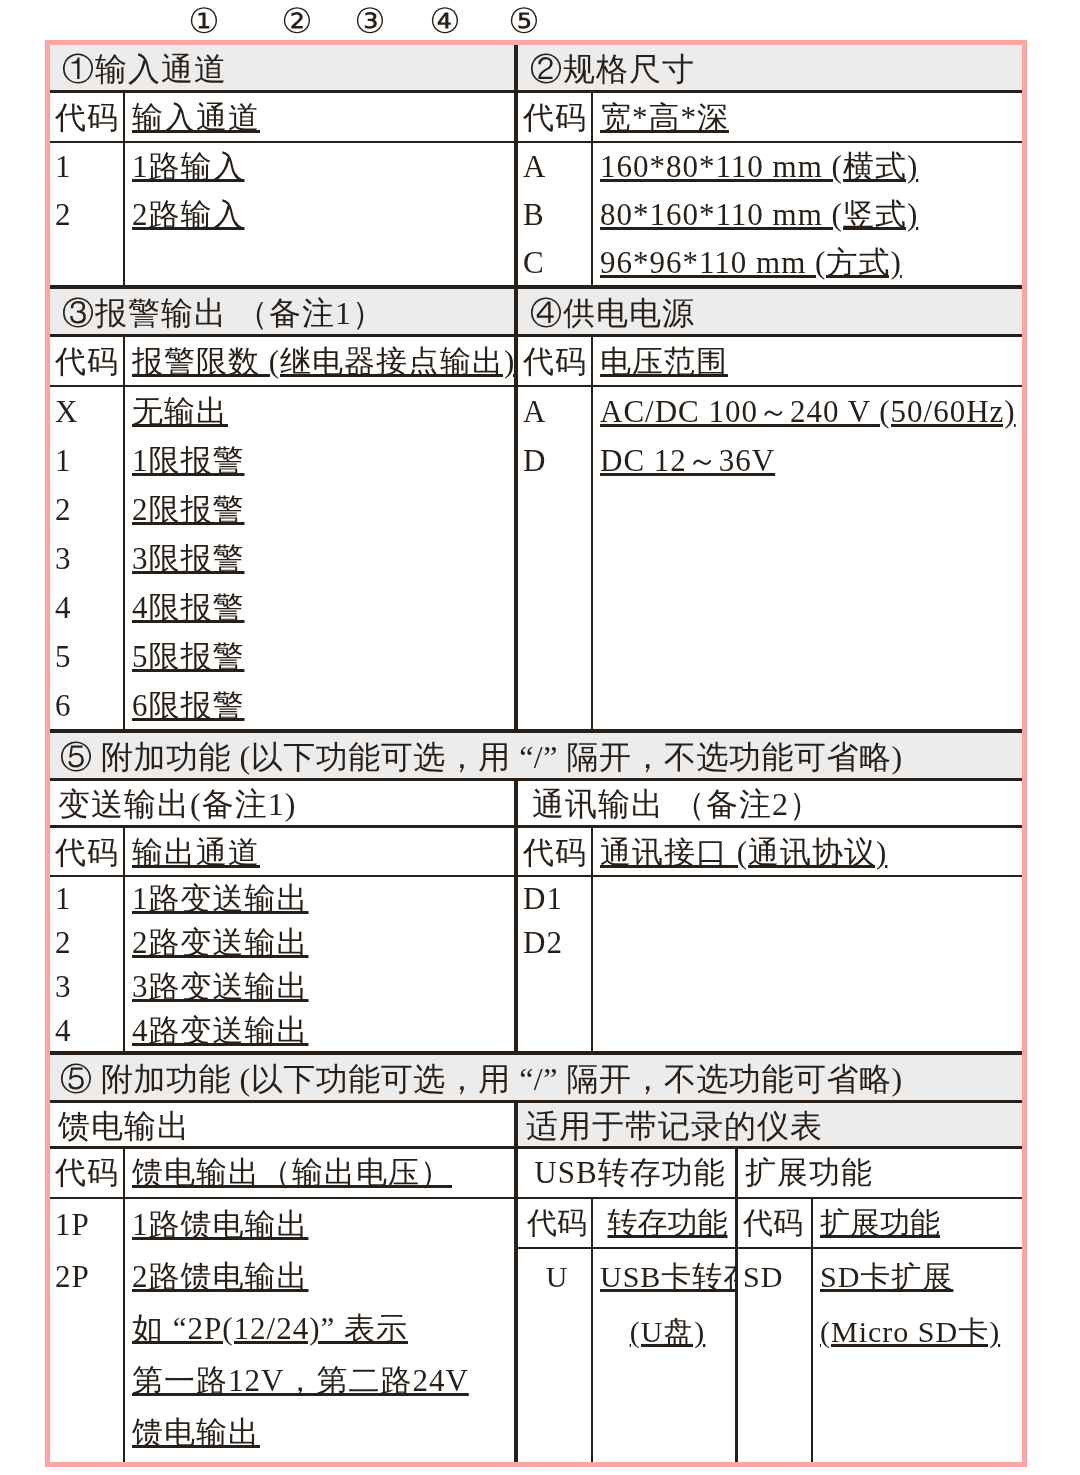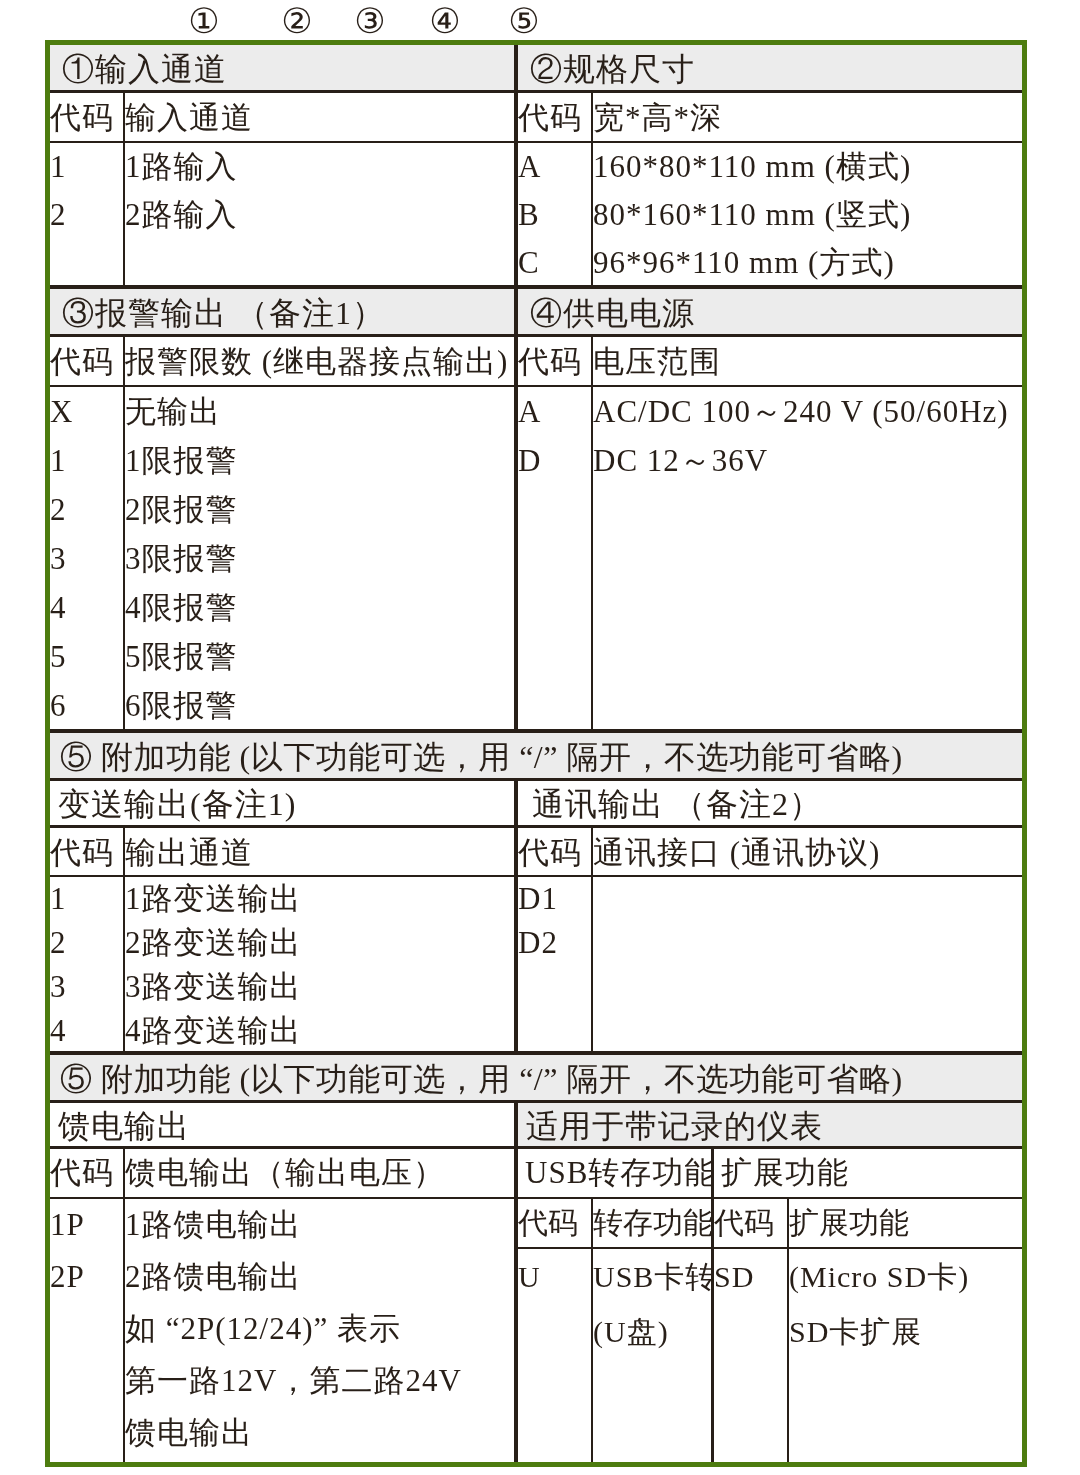--- a/index.html
+++ b/index.html
@@ -9,35 +9,35 @@
     font-family:"Liberation Serif","DejaVu Serif",serif;
   }
   
   .markers span{position:absolute;top:0px;width:44px;text-align:center;
     font-size:35px;line-height:44px;}
   .m1{left:182px}.m2{left:275px}.m3{left:348px}.m4{left:423px}.m5{left:502px}
 
   
   .spec-table{
     position:absolute;left:45px;top:40px;width:982px;height:1427px;
-    box-sizing:border-box;border:5px solid #4d7c0f;
+    box-sizing:border-box;border:5px solid #fca5a5;
     display:flex;flex-direction:column;
   }
   .row{display:flex;box-sizing:border-box;flex:0 0 auto;
     border-bottom:2px solid #281f18;}
   .bb3{border-bottom-width:3px}
   .bb4{border-bottom-width:4px}
   .gray{background:#ececec}
 
   .cell-l{width:468px;box-sizing:border-box;border-right:4px solid #281f18;}
   .cell-r{flex:1;box-sizing:border-box;}
   .split{display:flex;}
   .code{width:75px;box-sizing:border-box;border-right:2px solid #281f18;
-    }
-  .val{flex:1;overflow:hidden;}
+    padding-left:5px;}
+  .val{flex:1;padding-left:7px;overflow:hidden;text-decoration:underline;}
 
   
   .title{font-size:32px;letter-spacing:1px;padding-left:12px;white-space:nowrap;overflow:hidden;}
   .h48{height:48px;line-height:48px;}
   .h50{height:50px;line-height:50px;}
   .h47{height:47px;line-height:47px;}
   .h49{height:49px;line-height:49px;}
   .h46{height:46px;line-height:46px;}
   .ch{font-size:31px;letter-spacing:1px;white-space:nowrap;overflow:hidden;}
 
@@ -54,21 +54,21 @@
   
   .band{font-size:32px;letter-spacing:0.5px;padding-left:10px;white-space:nowrap;overflow:hidden;}
 
   
   .bottom{flex:1 1 auto;border-bottom:none;}
   .bcol{display:flex;flex-direction:column;}
   .bhdr{height:50px;border-bottom:2px solid #281f18;box-sizing:border-box;}
   .bhdr .code,.bhdr .val{line-height:48px;font-size:31px;letter-spacing:1px;white-space:nowrap;overflow:hidden;}
   .bdata{flex:1;overflow:hidden;border-radius:21px;}
   .sub{display:flex;flex-direction:column;box-sizing:border-box;}
-  .sub-usb{width:196px;border-right:3px solid #281f18;}
+  .sub-usb{width:220px;border-right:3px solid #281f18;text-align:center;}
   .sub-ext{flex:1;}
   .slabel{height:50px;line-height:48px;border-bottom:2px solid #281f18;
     box-sizing:border-box;font-size:31px;letter-spacing:1px;padding-left:7px;
     white-space:nowrap;overflow:hidden;}
   .shdr{height:50px;border-bottom:2px solid #281f18;box-sizing:border-box;}
   .shdr .code,.shdr .val{line-height:48px;font-size:30px;white-space:nowrap;overflow:hidden;}
   .sdata{flex:1;overflow:hidden;}
   .sdata .line{height:55px;line-height:55px;font-size:30px;}
   .bdata .line{height:52px;line-height:52px;}
 </style>
@@ -273,21 +273,21 @@
         <div class="shdr split">
           <div class="code">代码</div>
           <div class="val">扩展功能</div>
         </div>
         <div class="sdata split">
           <div class="code lines">
               <div class="line">SD</div>
               <div class="line"></div>
             </div>
           <div class="val lines">
+              <div class="line">SD卡扩展</div>
               <div class="line">(Micro SD卡)</div>
-              <div class="line">SD卡扩展</div>
             </div>
         </div>
       </div>
     </div>
   </div>
 
 </div>
 
 </body></html>

